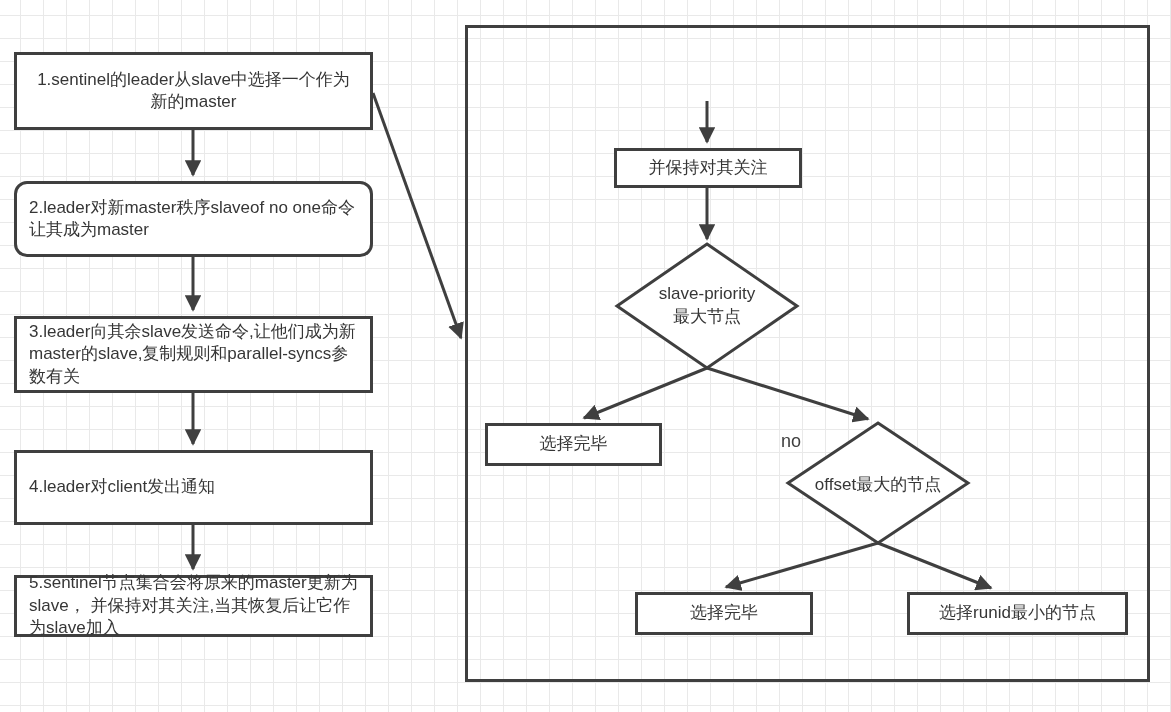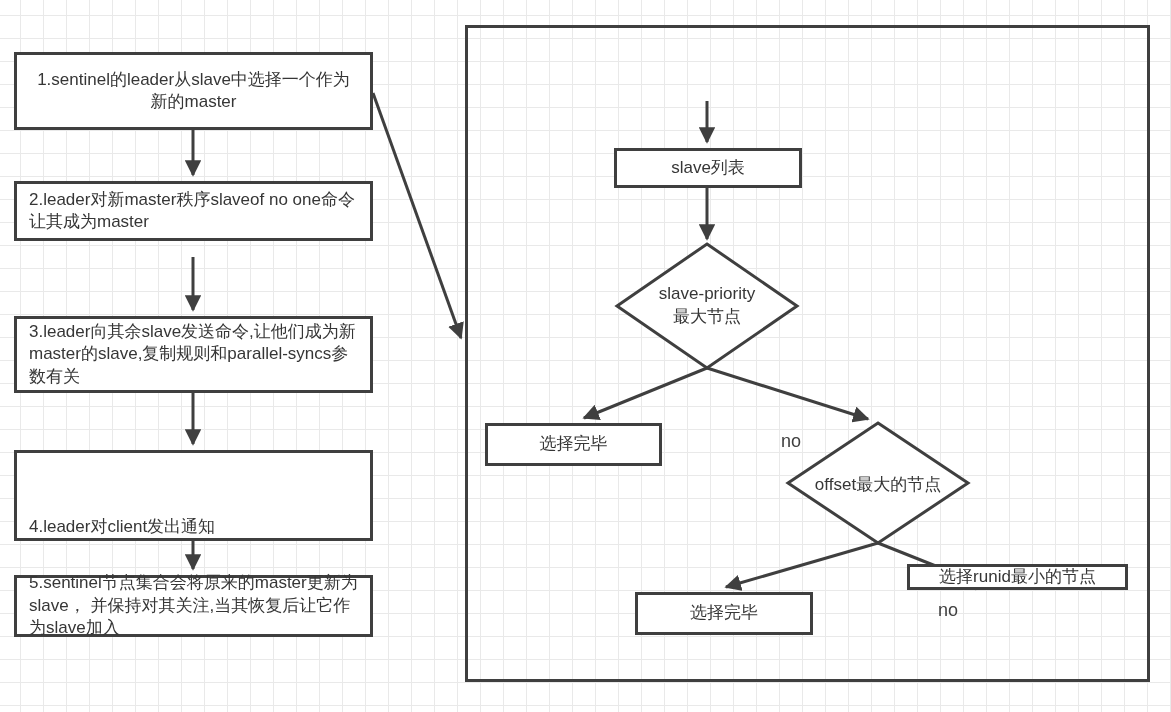--- a/index.html
+++ b/index.html
@@ -100,36 +100,36 @@
 
     <polygon points="707,244 797,306 707,368 617,306" fill="#ffffff" stroke="#3f3f3f" stroke-width="3"></polygon>
     <polygon points="878,423 968,483 878,543 788,483" fill="#ffffff" stroke="#3f3f3f" stroke-width="3"></polygon>
   </svg>
 
   <div class="panel" style="left:465px; top:25px; width:685px; height:657px;"></div>
 
   <div class="box center" style="left:14px; top:52px; width:359px; height:78px; padding:4px 18px;">
     <span>1.sentinel的leader从slave中选择一个作为新的master</span>
   </div>
-  <div class="box left" style="left:14px; top:181px; width:359px; height:60px; padding:0 12px;">
+  <div class="box left" style="left:14px; top:181px; width:359px; height:76px; padding:0 12px;border-radius:13px;">
     <span>2.leader对新master秩序slaveof no one命令让其成为master</span>
   </div>
   <div class="box left" style="left:14px; top:316px; width:359px; height:77px; padding:0 12px;">
     <span>3.leader向其余slave发送命令,让他们成为新master的slave,复制规则和parallel-syncs参数有关</span>
   </div>
-  <div class="box left" style="left:14px; top:450px; width:359px; height:91px; padding:0 12px;align-items:flex-end;">
+  <div class="box left" style="left:14px; top:450px; width:359px; height:75px; padding:0 12px;">
     <span>4.leader对client发出通知</span>
   </div>
   <div class="box left" style="left:14px; top:575px; width:359px; height:62px; padding:0 12px;">
     <span>5.sentinel节点集合会将原来的master更新为slave， 并保持对其关注,当其恢复后让它作为slave加入</span>
   </div>
 
 
   <div class="box center" style="left:614px; top:148px; width:188px; height:40px;">
-    <span>slave列表</span>
+    <span>并保持对其关注</span>
   </div>
 
   <div class="diamond-label" style="left:707px; top:306px; width:130px;">
     <span>slave-priority</span><br>
     <span>最大节点</span>
   </div>
   <div class="diamond-label" style="left:878px; top:485px; width:136px;">
     <span>offset最大的节点</span>
   </div>
 
@@ -137,17 +137,17 @@
   <span class="edge-label" style="left:791px; top:399px;">no</span>
   <span class="edge-label" style="left:788px; top:568px;">yes</span>
   <span class="edge-label" style="left:948px; top:568px;">no</span>
 
   <div class="box center" style="left:485px; top:423px; width:177px; height:43px;">
     <span>选择完毕</span>
   </div>
   <div class="box center" style="left:635px; top:592px; width:178px; height:43px;">
     <span>选择完毕</span>
   </div>
-  <div class="box center" style="left:907px; top:564px; width:221px; height:26px;">
+  <div class="box center" style="left:907px; top:592px; width:221px; height:43px;">
     <span>选择runid最小的节点</span>
   </div>
 
 </div>
 
 </body></html>

